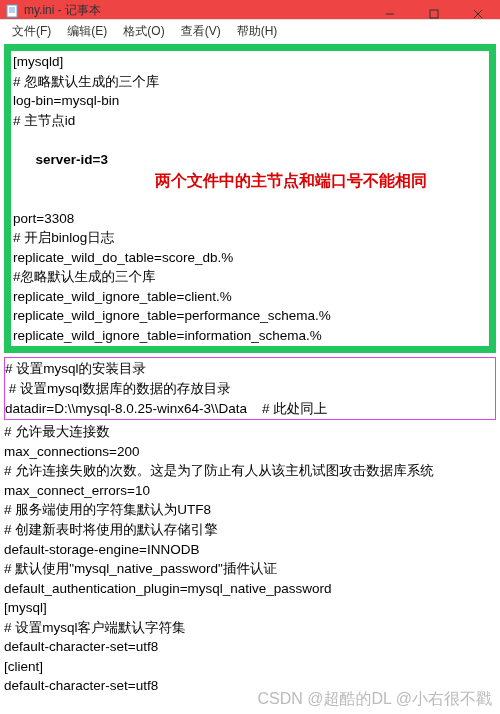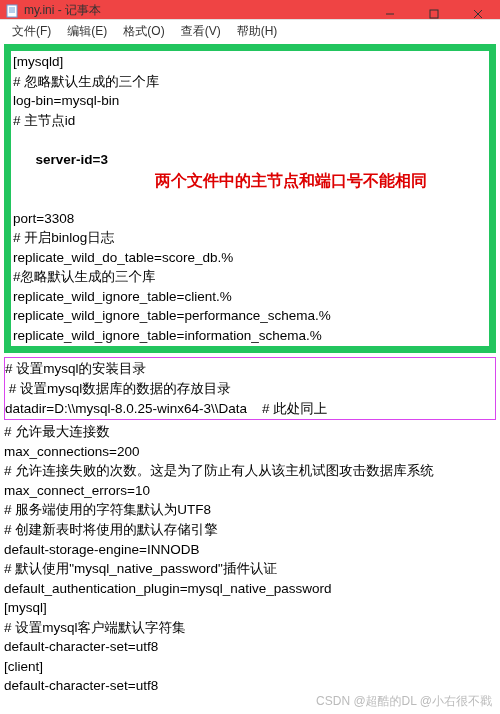--- a/index.html
+++ b/index.html
@@ -74,21 +74,21 @@
     .red-note {
       color: #d00;
       font-size: 16px;
       position: absolute;
       left: 142px;
     }
     .watermark {
       position: absolute;
       bottom: 4px;
       right: 8px;
-      font-size: 12px;
+      font-size: 16px;
       color: #bbb;
     }
   </style>
 </head>
 <body>
 
 <div class="titlebar">
   <span class="icon">
     <svg width="14" height="14" viewBox="0 0 14 14">
         <rect x="2" y="1" width="10" height="12" fill="#fff" stroke="#6aa0d8" stroke-width="1"></rect>

